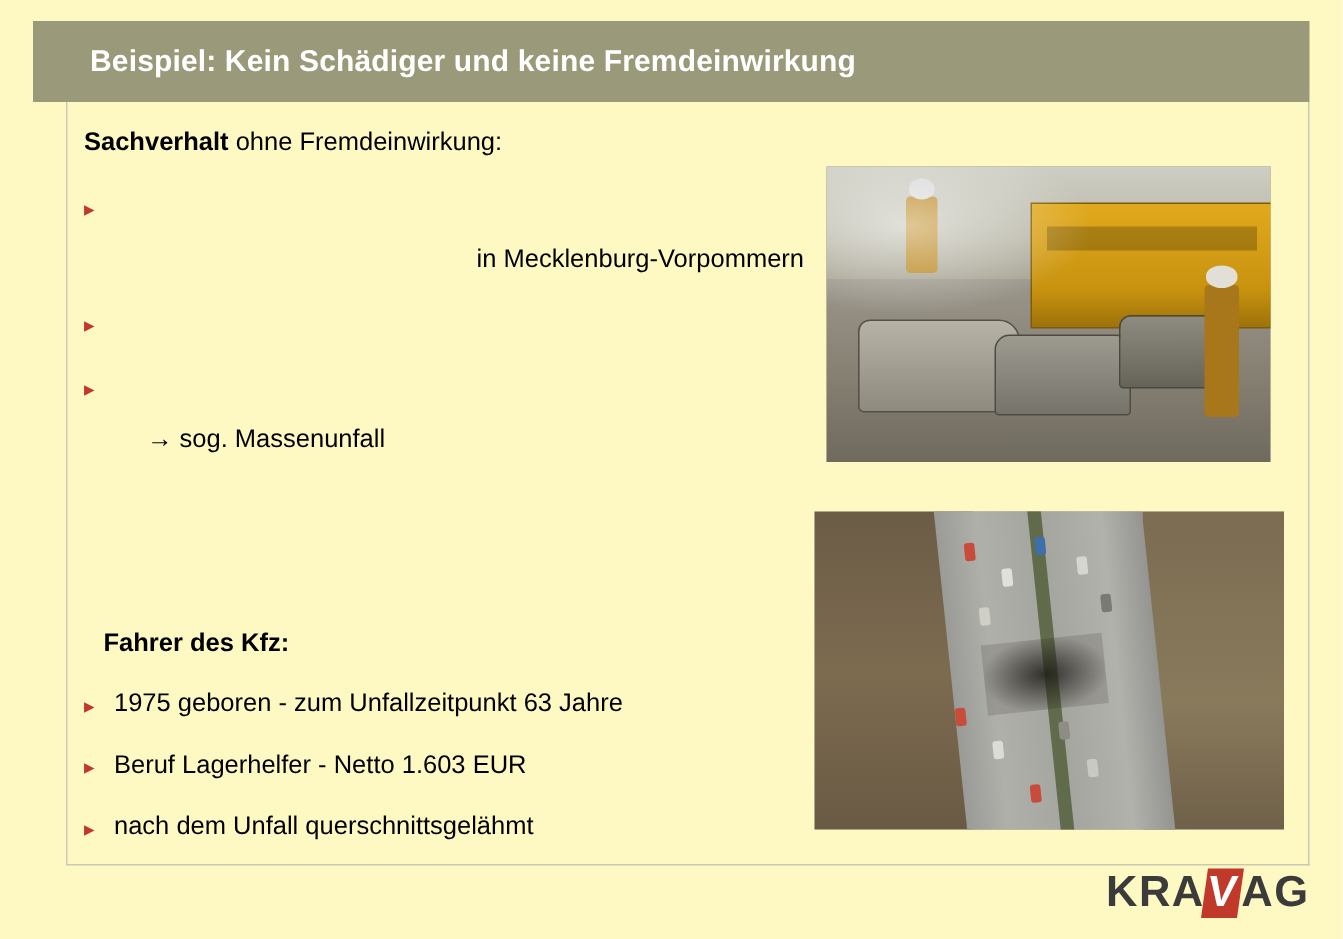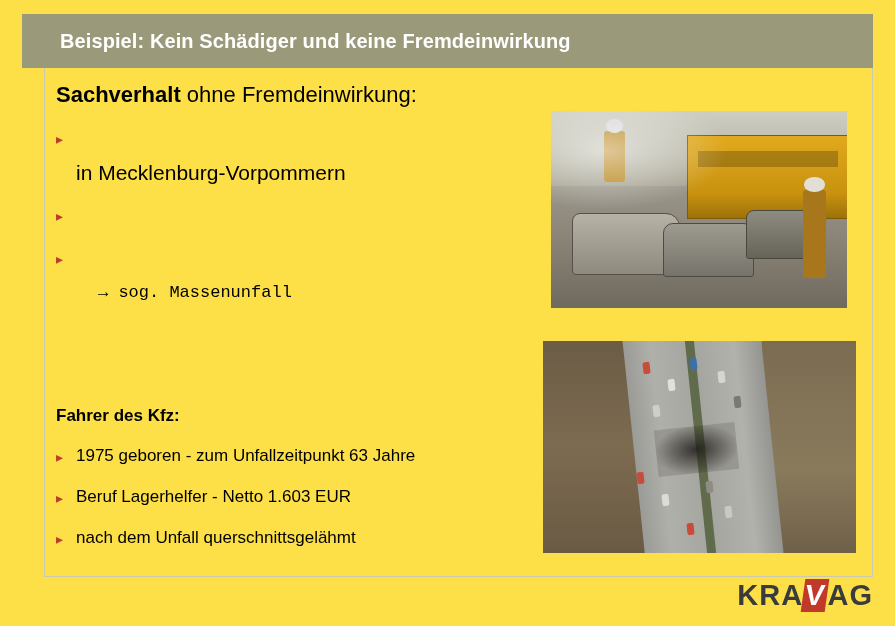--- a/index.html
+++ b/index.html
@@ -10,21 +10,21 @@
     width: 895px;
     height: 626px;
     background: #ffffff;
     font-family: "Liberation Sans", sans-serif;
     overflow: hidden;
   }
   .slide {
     position: relative;
     width: 895px;
     height: 626px;
-    background: #fde047;
+    background: #fef9c3;
   }
 
   
   .left-bar {
     position: absolute;
     left: 22px;
     top: 14px;
     width: 22px;
     height: 54px;
     background: #9a9a7a;
@@ -64,21 +64,21 @@
 
   
   .text-col {
     position: absolute;
     left: 56px;
     top: 82px;
     width: 480px;
   }
 
   .lead {
-    font-size: 22px;
+    font-size: 17px;
     color: #000000;
     margin: 0 0 0 0;
     line-height: 26px;
   }
   .lead b { font-weight: bold; }
 
   .bullet-list {
     margin: 0;
     padding: 0;
     list-style: none;
@@ -96,40 +96,40 @@
     font-size: 14px;
     line-height: 24px;
     padding-top: 1px;
   }
   .bullet-row .btext {
     font-size: 17px;
     color: #000000;
     line-height: 24px;
   }
   .cont-line {
-    font-size: 21px;
+    font-size: 17px;
     color: #000000;
     line-height: 24px;
     margin-top: 10px;
     padding-left: 20px;
+    text-align: right;
   }
   .arrow-line {
     font-size: 17px;
     color: #000000;
     line-height: 24px;
     margin-top: 10px;
     padding-left: 42px;
-    font-family: Liberation Mono, monospace;
   }
 
   .section-head {
     font-size: 17px;
     font-weight: bold;
     color: #000000;
-    margin: 0;
+    margin: 13px;
     line-height: 24px;
   }
 
   .block-two {
     position: absolute;
     left: 56px;
     top: 404px;
     width: 480px;
   }
   .block-two .bullet-row { margin-top: 16px; }

